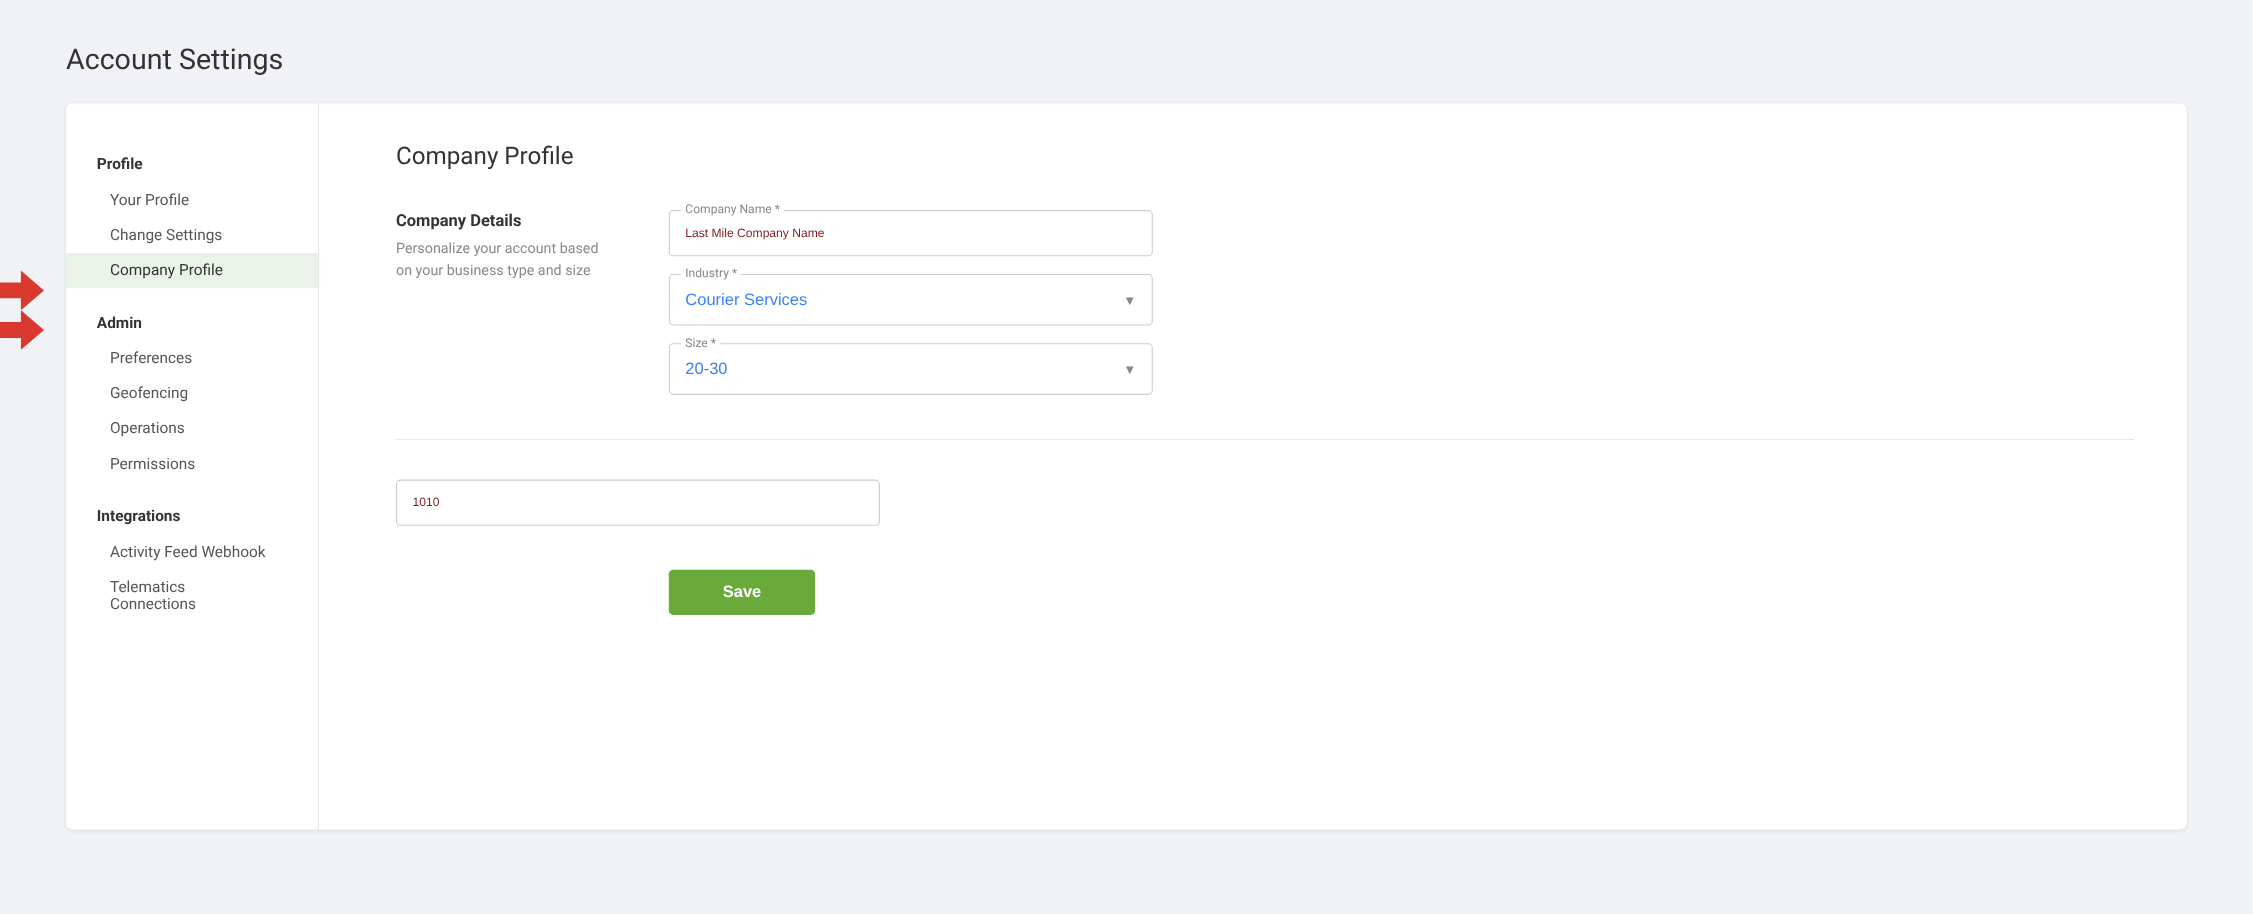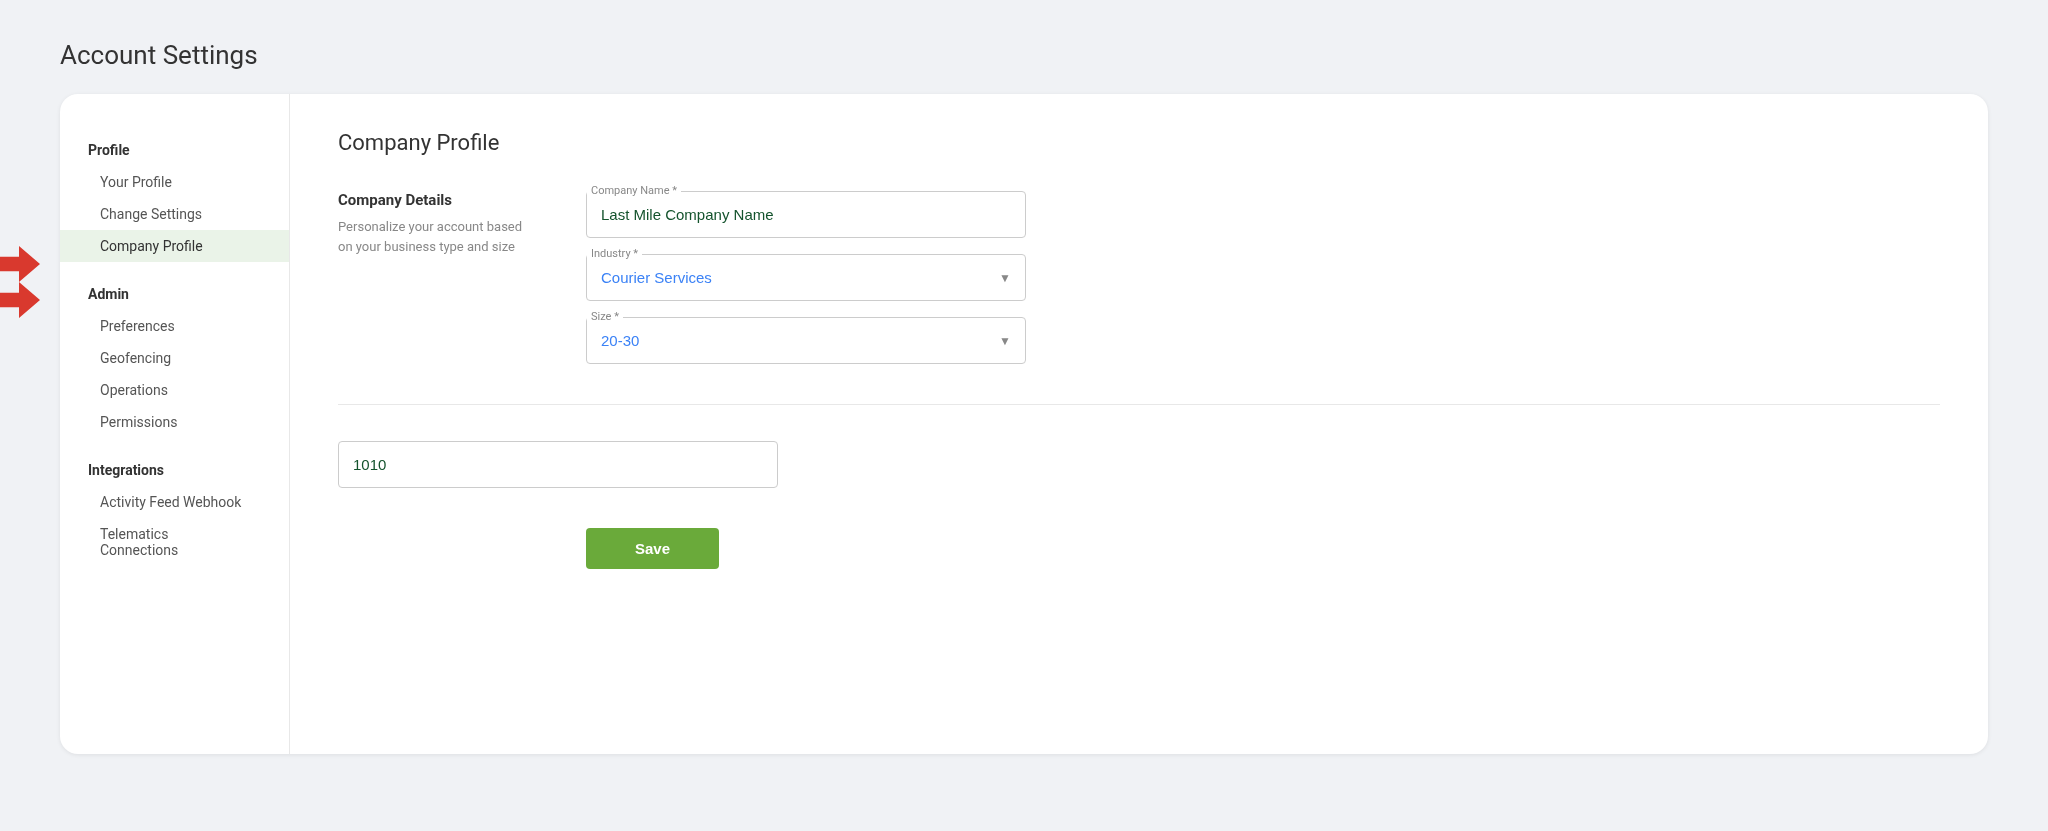--- a/index.html
+++ b/index.html
@@ -10,24 +10,25 @@
       padding: 40px 60px;
     }
     .page-title {
       font-size: 26px;
       font-weight: 400;
       color: #333;
       margin-bottom: 24px;
     }
     .main-card {
       background: #fff;
-      border-radius: 18px;
+      border-radius: 6px;
       display: flex;
       min-height: 660px;
       box-shadow: 0 1px 4px rgba(0,0,0,0.08);
+      gap: 22px;
     }
     
     .sidebar {
       width: 230px;
       border-right: 1px solid #e8e8e8;
       padding: 32px 0;
       flex-shrink: 0;
     }
     .sidebar-section-title {
       font-size: 14px;
@@ -107,33 +108,33 @@
     }
     .field-group {
       position: relative;
       border: 1px solid #ccc;
       border-radius: 4px;
       background: #fff;
     }
     .field-label {
       position: absolute;
       top: -8px;
-      left: 0;
+      left: 10px;
       background: #fff;
       padding: 0 4px;
       font-size: 11px;
       color: #888;
     }
     .field-input {
       width: 100%;
       border: none;
       outline: none;
       padding: 14px 14px;
-      font-size: 15px;
-      color: #14532d;
+      font-size: 11px;
+      color: #7f1d1d;
       border-radius: 4px;
       background: transparent;
     }
     .field-select {
       width: 100%;
       border: none;
       outline: none;
       padding: 14px 14px;
       font-size: 15px;
       color: #3b82f6;

